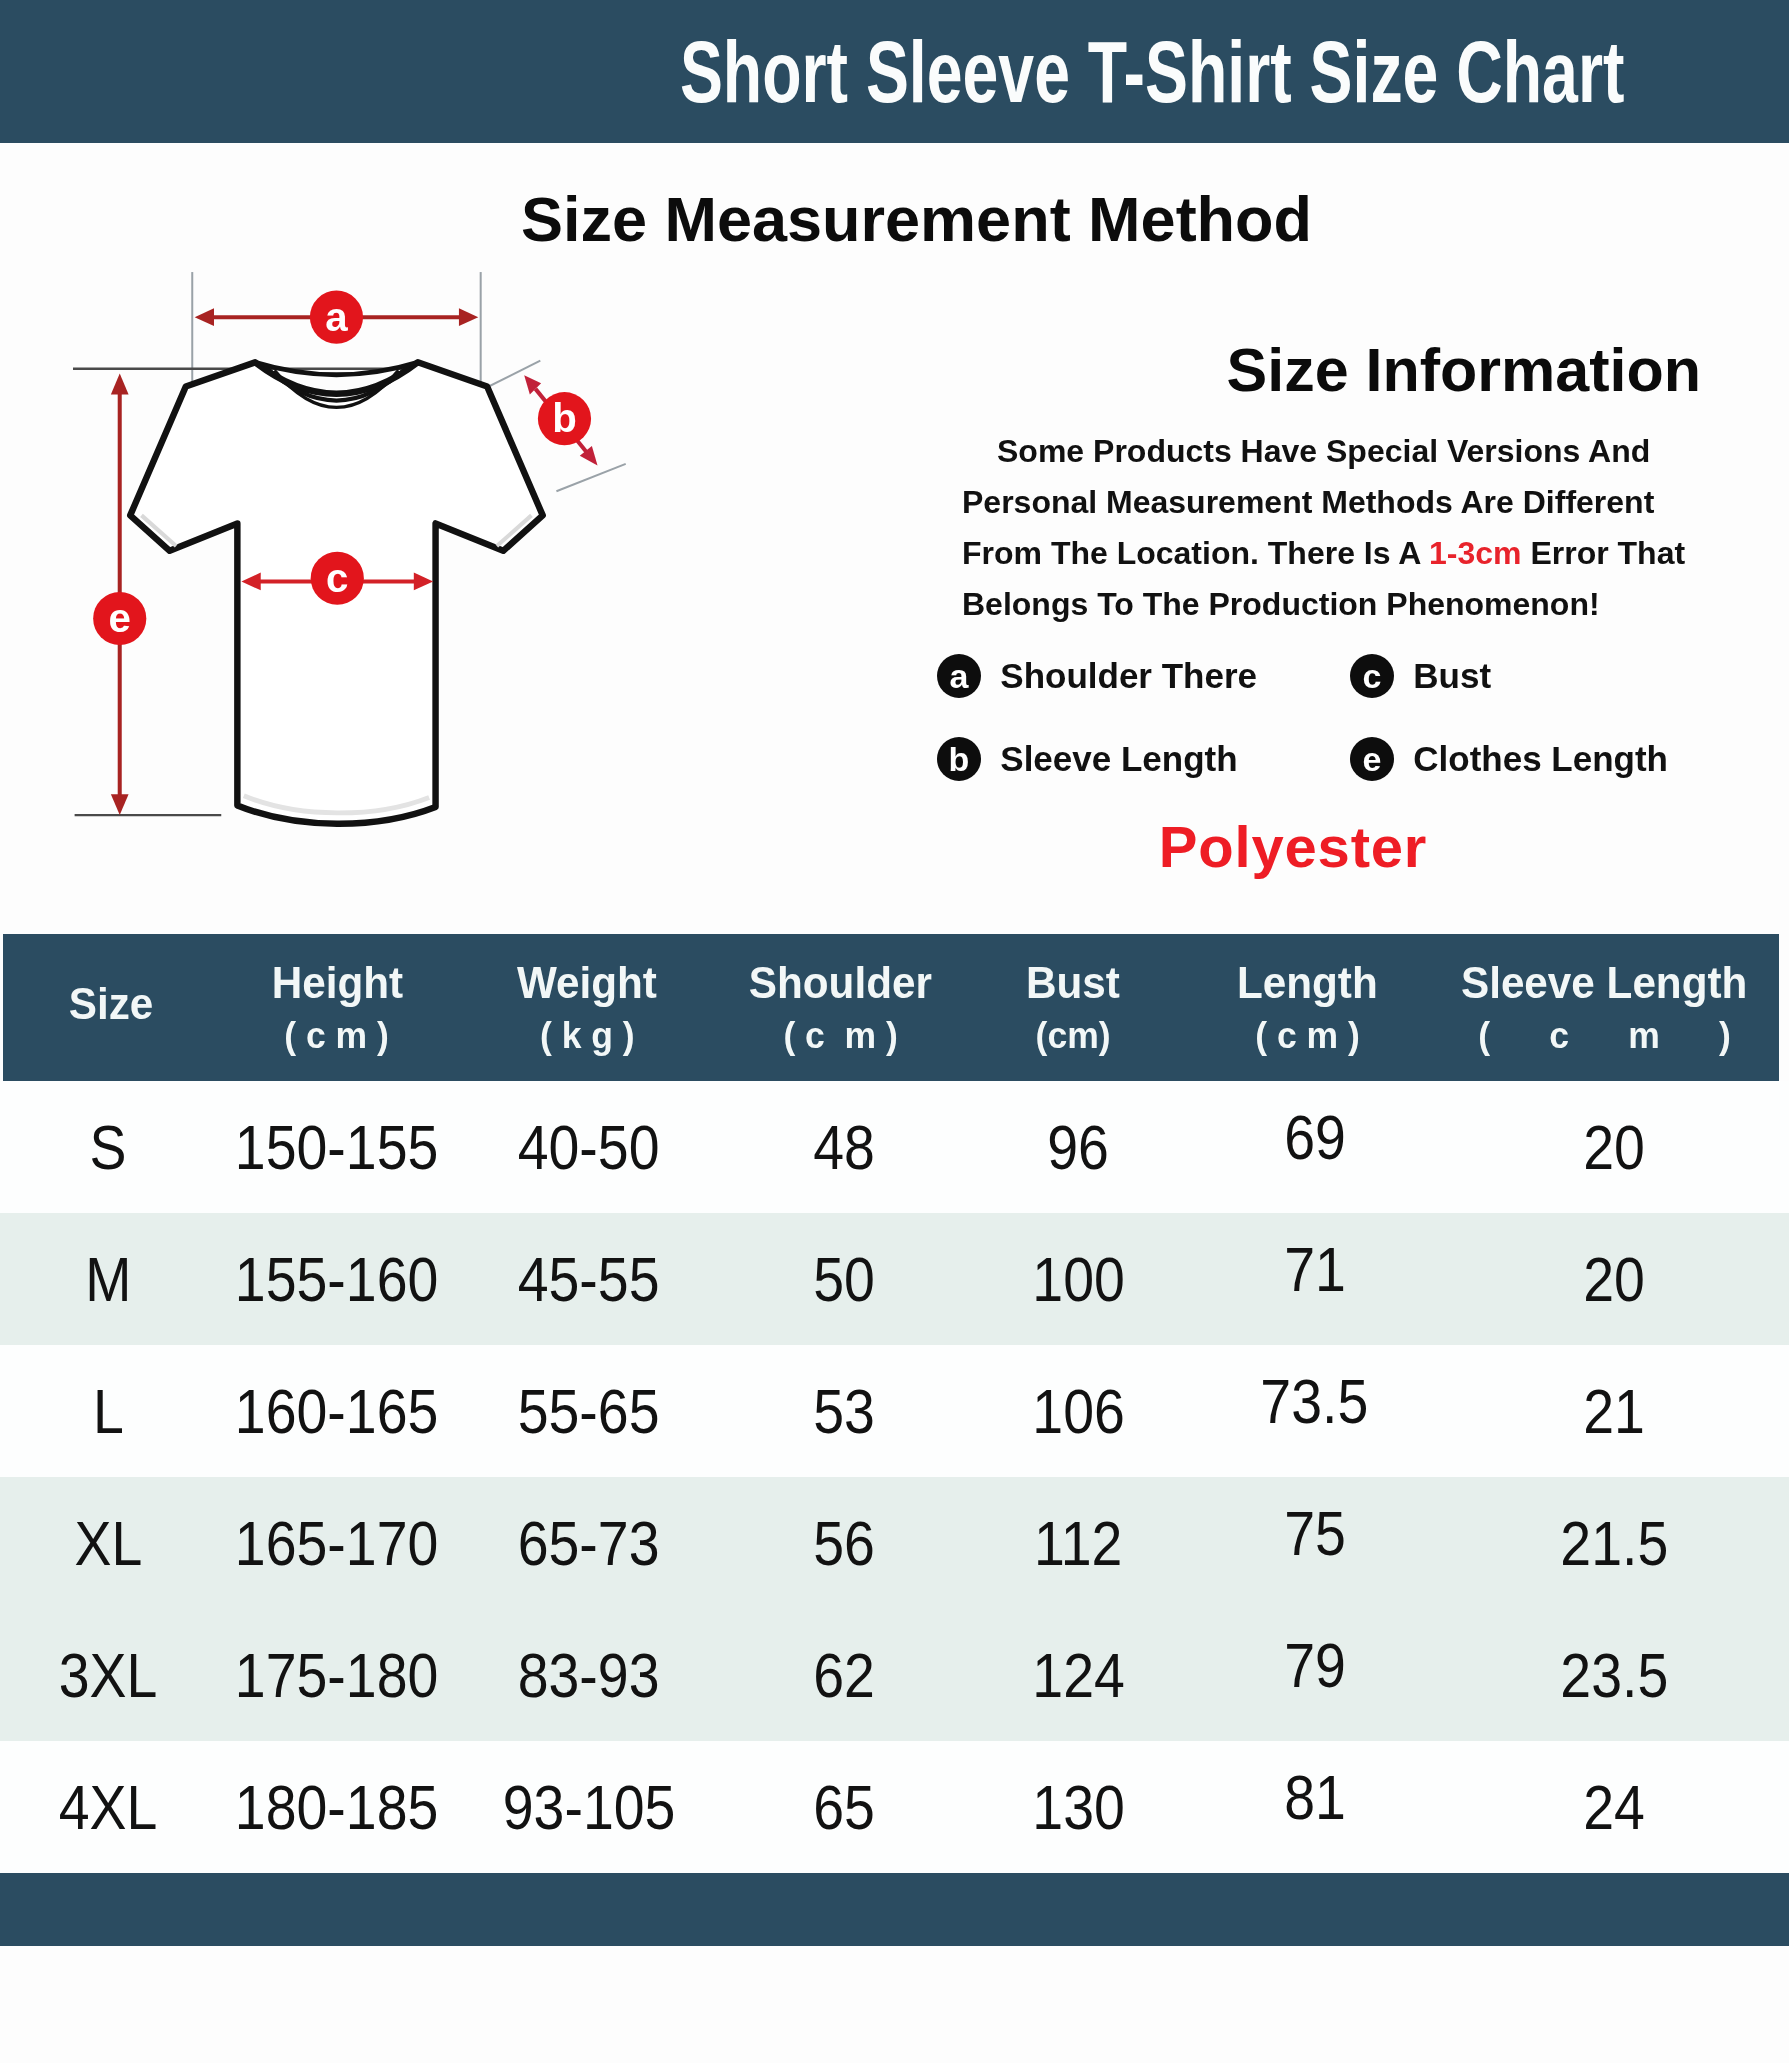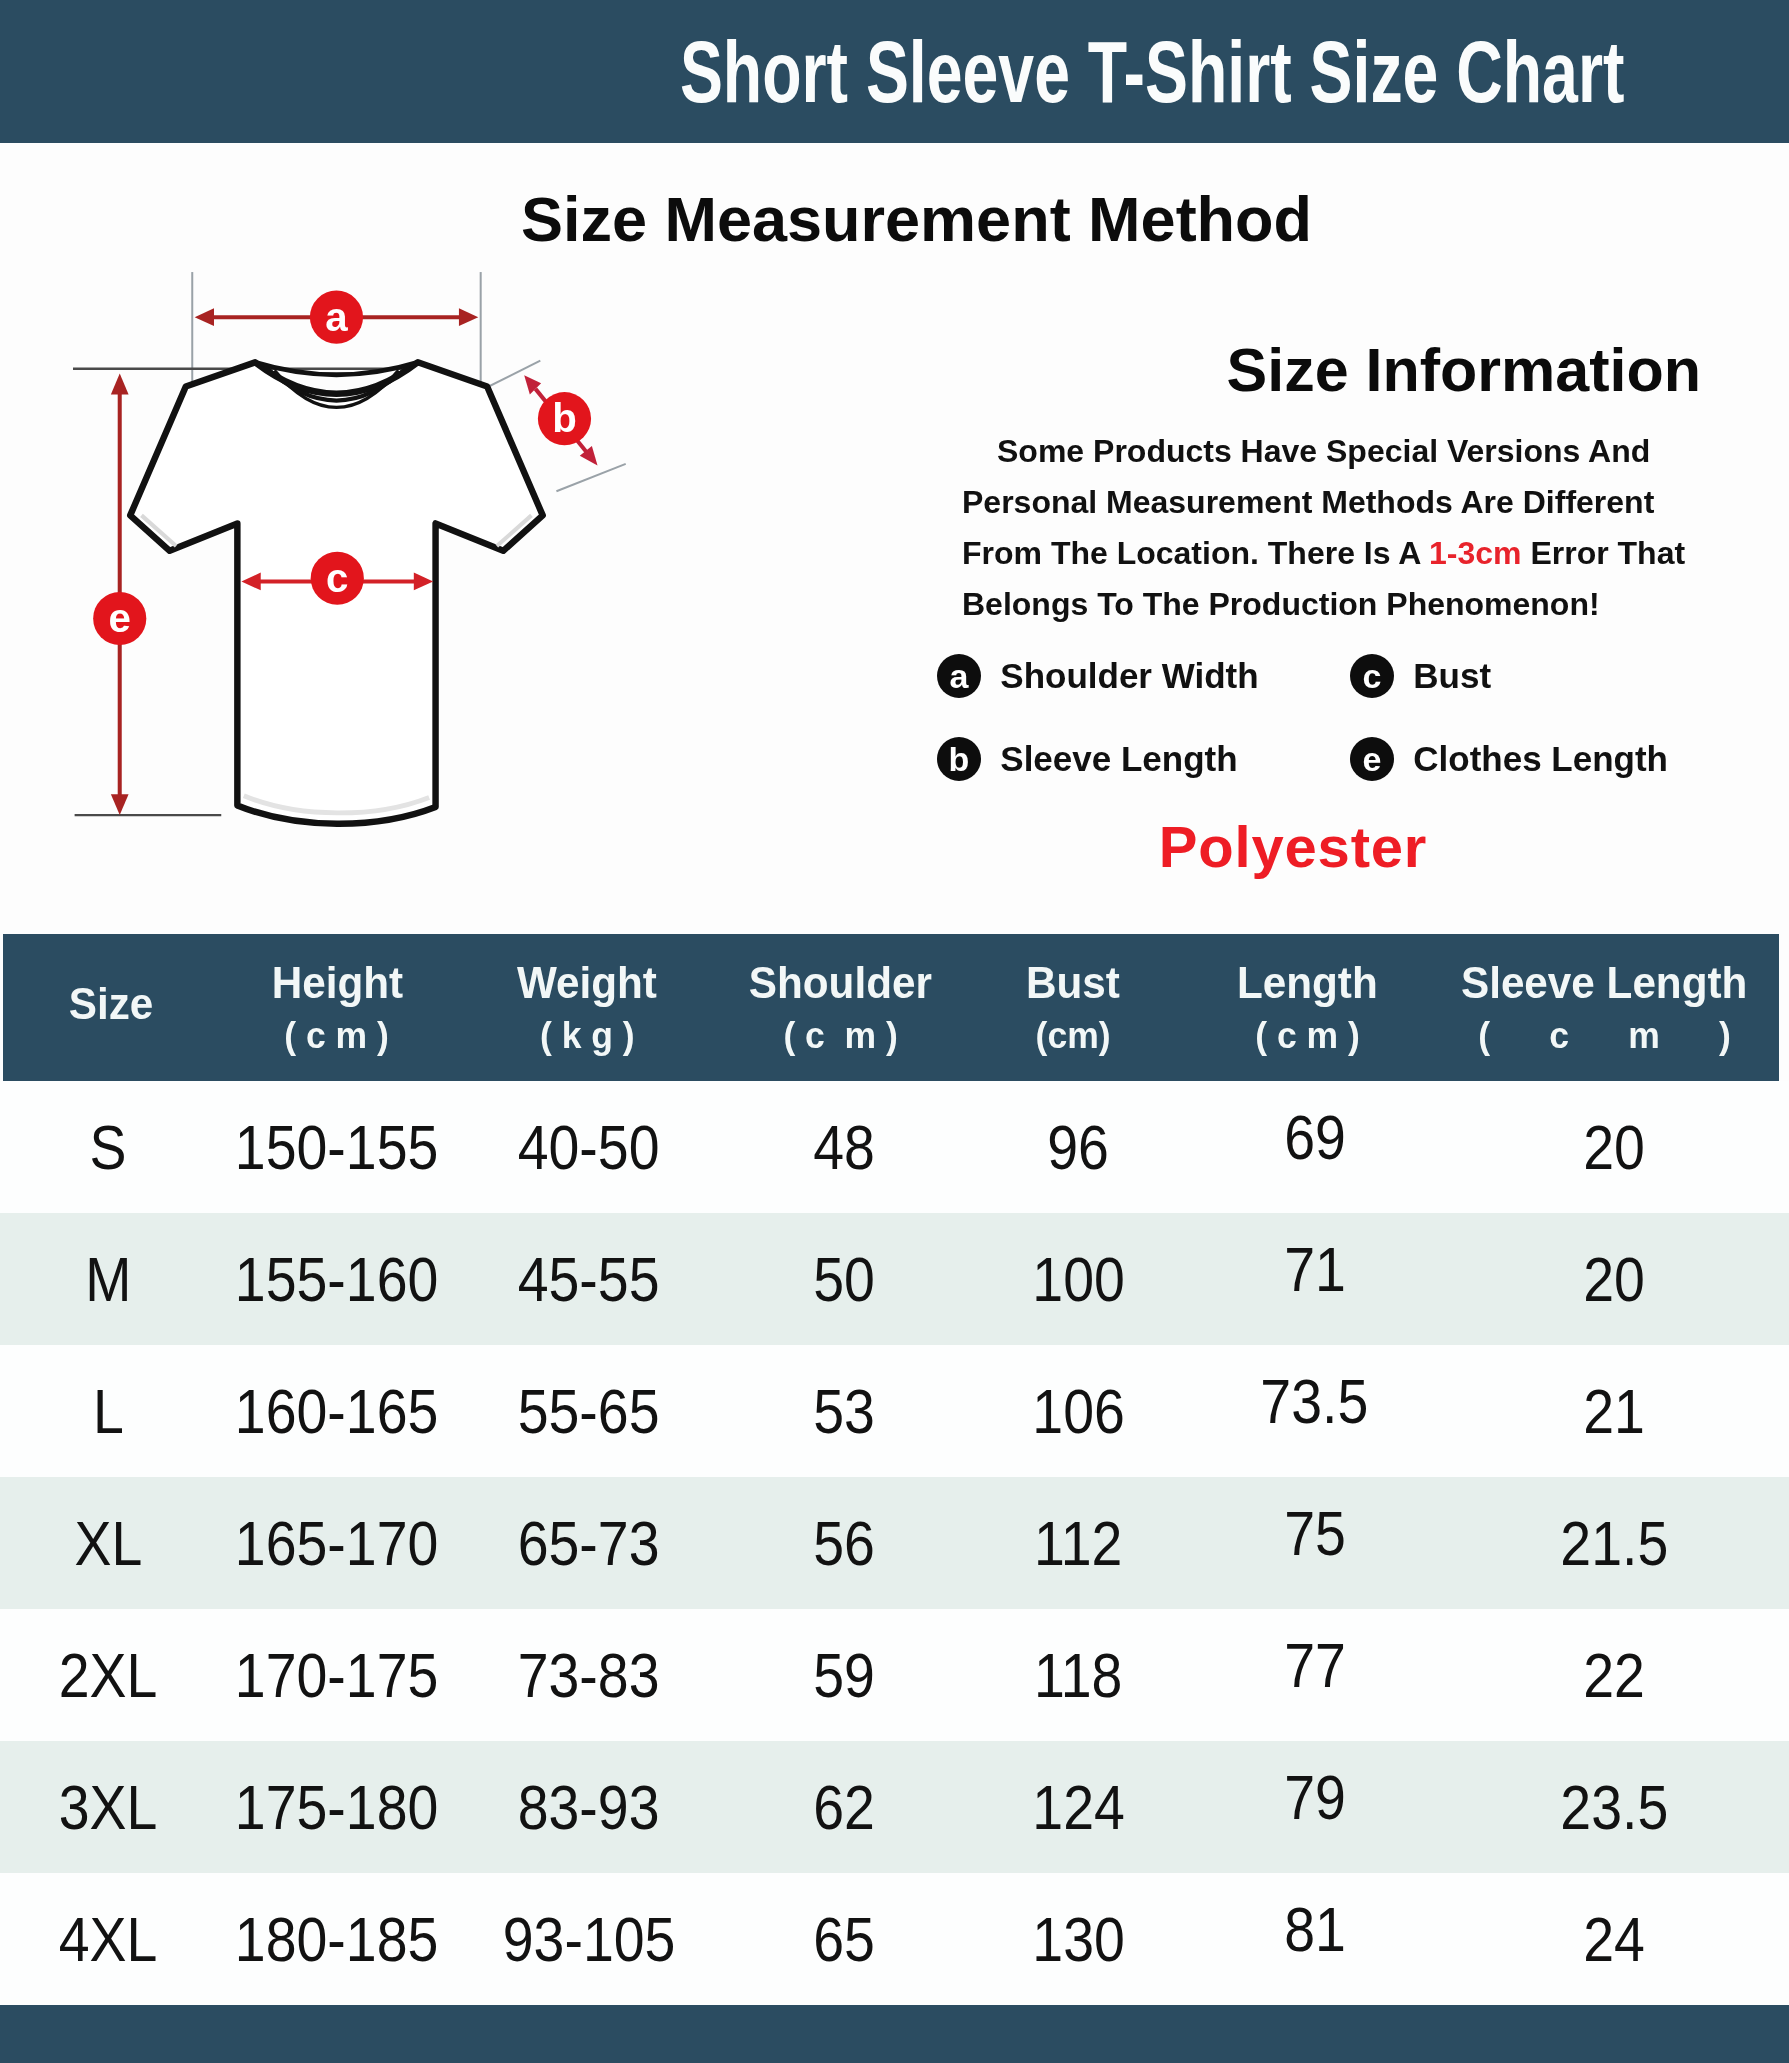--- a/index.html
+++ b/index.html
@@ -129,21 +129,21 @@
     </svg>
   </div>
 
   <div class="info">
     <h3>Size Information</h3>
     <p class="para"><span>Some Products Have Special Versions And Personal Measurement Methods Are Different From The Location. There Is A </span><span class="red">1-3cm</span><span> Error That Belongs To The Production Phenomenon!</span></p>
 
     <div class="legend">
       <div class="legend-item">
         <span class="badge">a</span>
-        <span class="legend-label">Shoulder Width</span>
+        <span class="legend-label">Shoulder There</span>
       </div>
       <div class="legend-item">
         <span class="badge">c</span>
         <span class="legend-label">Bust</span>
       </div>
       <div class="legend-item">
         <span class="badge">b</span>
         <span class="legend-label">Sleeve Length</span>
       </div>
       <div class="legend-item">
@@ -217,29 +217,20 @@
       </div>
       <div class="trow alt">
         <div class="tcell c0"><span class="num">XL</span></div>
         <div class="tcell c1"><span class="num">165-170</span></div>
         <div class="tcell c2"><span class="num">65-73</span></div>
         <div class="tcell c3"><span class="num">56</span></div>
         <div class="tcell c4"><span class="num">112</span></div>
         <div class="tcell c5"><span class="num">75</span></div>
         <div class="tcell c6"><span class="num">21.5</span></div>
       </div>
-      <div class="trow">
-        <div class="tcell c0"><span class="num">2XL</span></div>
-        <div class="tcell c1"><span class="num">170-175</span></div>
-        <div class="tcell c2"><span class="num">73-83</span></div>
-        <div class="tcell c3"><span class="num">59</span></div>
-        <div class="tcell c4"><span class="num">118</span></div>
-        <div class="tcell c5"><span class="num">77</span></div>
-        <div class="tcell c6"><span class="num">22</span></div>
-      </div>
       <div class="trow alt">
         <div class="tcell c0"><span class="num">3XL</span></div>
         <div class="tcell c1"><span class="num">175-180</span></div>
         <div class="tcell c2"><span class="num">83-93</span></div>
         <div class="tcell c3"><span class="num">62</span></div>
         <div class="tcell c4"><span class="num">124</span></div>
         <div class="tcell c5"><span class="num">79</span></div>
         <div class="tcell c6"><span class="num">23.5</span></div>
       </div>
       <div class="trow">

